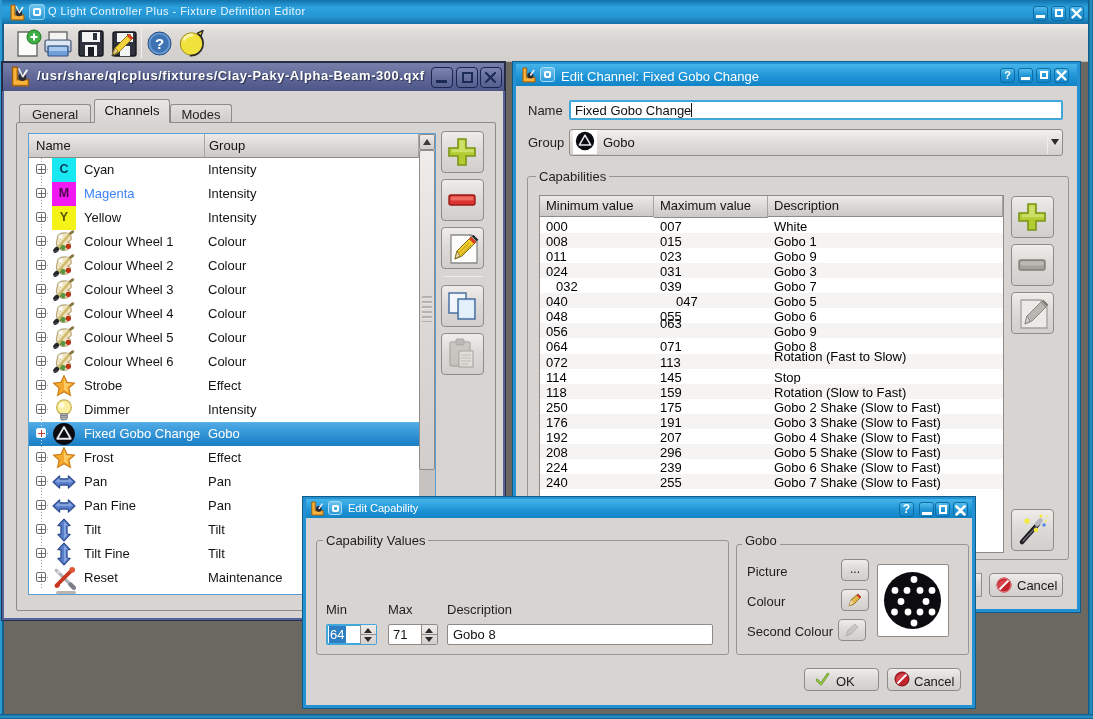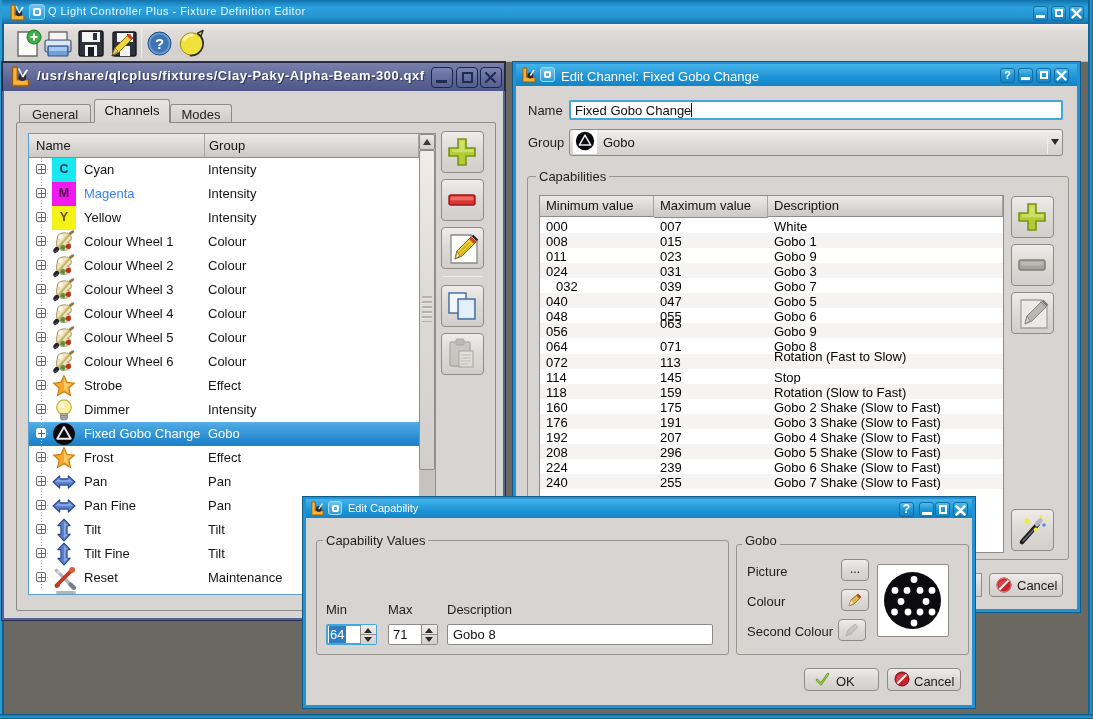--- a/index.html
+++ b/index.html
@@ -440,21 +440,21 @@
 <div class="a crow" style="left:774px;top:249px">Gobo 9</div>
 <div class="a" style="left:540px;top:263px;width:463px;height:15px;background:#f6f4f2"></div>
 <div class="a crow" style="left:546px;top:264px">024</div>
 <div class="a crow" style="left:660px;top:264px">031</div>
 <div class="a crow" style="left:774px;top:264px">Gobo 3</div>
 <div class="a crow" style="left:556px;top:279px">032</div>
 <div class="a crow" style="left:660px;top:279px">039</div>
 <div class="a crow" style="left:774px;top:279px">Gobo 7</div>
 <div class="a" style="left:540px;top:293px;width:463px;height:15px;background:#f6f4f2"></div>
 <div class="a crow" style="left:546px;top:294px">040</div>
-<div class="a crow" style="left:660px;top:294px">047</div>
+<div class="a crow" style="left:676px;top:294px">047</div>
 <div class="a crow" style="left:774px;top:294px">Gobo 5</div>
 <div class="a crow" style="left:546px;top:309px">048</div>
 <div class="a crow" style="left:660px;top:309px">055</div>
 <div class="a crow" style="left:774px;top:309px">Gobo 6</div>
 <div class="a" style="left:540px;top:323px;width:463px;height:15px;background:#f6f4f2"></div>
 <div class="a crow" style="left:546px;top:324px">056</div>
 <div class="a crow" style="left:660px;top:316px">063</div>
 <div class="a crow" style="left:774px;top:324px">Gobo 9</div>
 <div class="a crow" style="left:546px;top:339px">064</div>
 <div class="a crow" style="left:660px;top:339px">071</div>
@@ -463,21 +463,21 @@
 <div class="a crow" style="left:546px;top:355px">072</div>
 <div class="a crow" style="left:660px;top:355px">113</div>
 <div class="a crow" style="left:774px;top:349px">Rotation (Fast to Slow)</div>
 <div class="a crow" style="left:546px;top:370px">114</div>
 <div class="a crow" style="left:660px;top:370px">145</div>
 <div class="a crow" style="left:774px;top:370px">Stop</div>
 <div class="a" style="left:540px;top:384px;width:463px;height:15px;background:#f6f4f2"></div>
 <div class="a crow" style="left:546px;top:385px">118</div>
 <div class="a crow" style="left:660px;top:385px">159</div>
 <div class="a crow" style="left:774px;top:385px">Rotation (Slow to Fast)</div>
-<div class="a crow" style="left:546px;top:400px">160</div>
+<div class="a crow" style="left:546px;top:400px">250</div>
 <div class="a crow" style="left:660px;top:400px">175</div>
 <div class="a crow" style="left:774px;top:400px">Gobo 2 Shake (Slow to Fast)</div>
 <div class="a" style="left:540px;top:414px;width:463px;height:15px;background:#f6f4f2"></div>
 <div class="a crow" style="left:546px;top:415px">176</div>
 <div class="a crow" style="left:660px;top:415px">191</div>
 <div class="a crow" style="left:774px;top:415px">Gobo 3 Shake (Slow to Fast)</div>
 <div class="a crow" style="left:546px;top:430px">192</div>
 <div class="a crow" style="left:660px;top:430px">207</div>
 <div class="a crow" style="left:774px;top:430px">Gobo 4 Shake (Slow to Fast)</div>
 <div class="a" style="left:540px;top:444px;width:463px;height:15px;background:#f6f4f2"></div>

